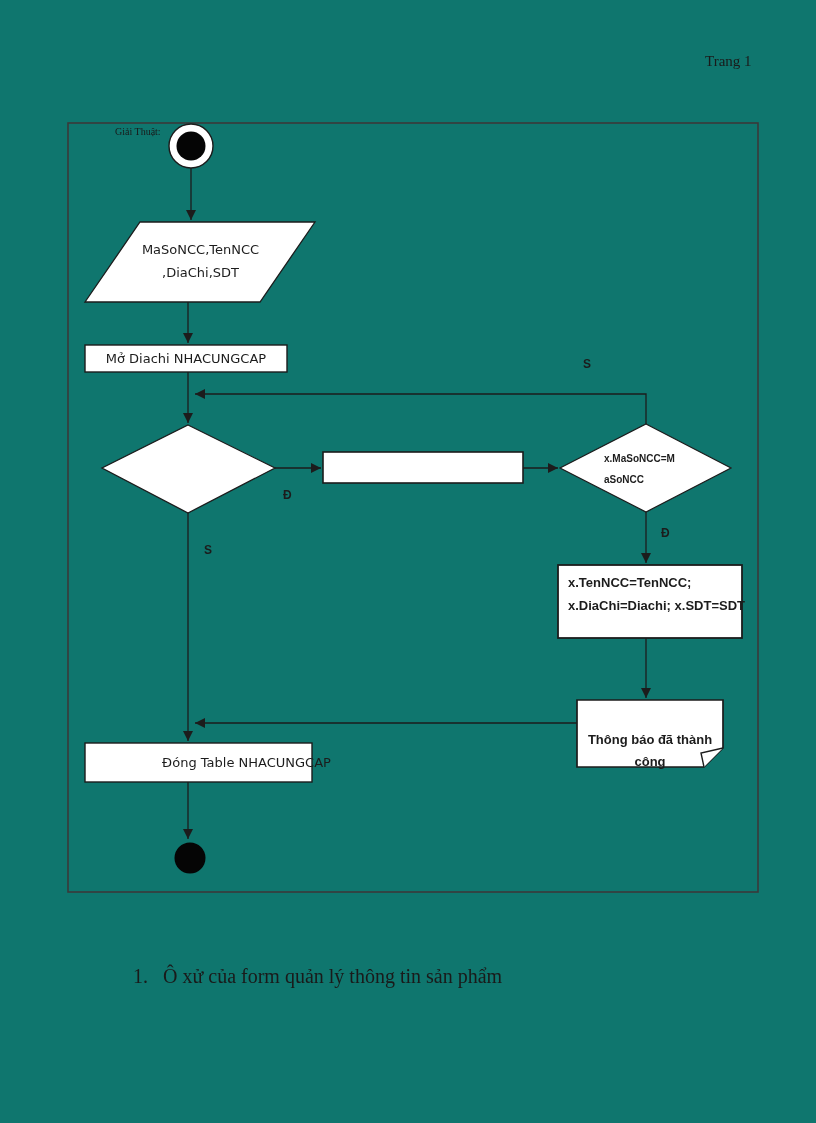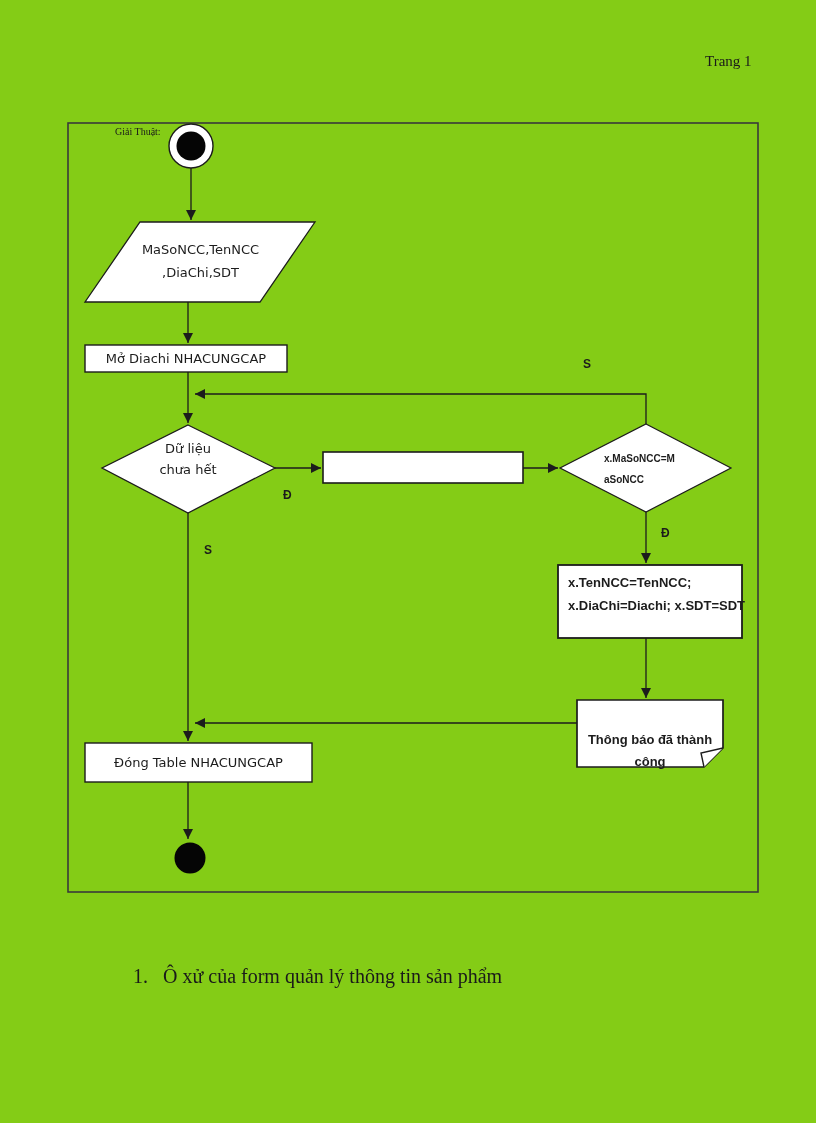--- a/index.html
+++ b/index.html
@@ -1,19 +1,19 @@
 <!DOCTYPE html>
 <html><head>
 <meta charset="utf-8">
 <style>
   html,body{margin:0;padding:0;background:#ffffff;}
   .page{
     position:relative;
     width:816px;height:1123px;
-    background:#84cc16;
+    background:#0f766e;
     font-family:"Liberation Serif", serif;
     color:#1a1a1a;
     overflow:hidden;
   }
   .abs{position:absolute;}
   svg.canvas{position:absolute;left:0;top:0;}
   .serif{font-family:"Liberation Serif", serif;}
   .sans{font-family:"DejaVu Sans", sans-serif;font-size:13px;color:#1c1c1c;}
   .bsans{font-family:"Liberation Sans", sans-serif;font-weight:bold;font-size:13px;color:#1c1c1c;}
   .center{text-align:center;}
@@ -21,21 +21,21 @@
   .flexc{display:flex;align-items:center;justify-content:center;}
   #page-number{left:705px;top:53px;font-size:15px;}
   #diagram-title{left:78px;top:126px;font-size:10px;margin-left:37px;}
   #input-text{left:108px;top:238px;width:185px;line-height:23px;}
   #open-table-text{left:85px;top:345px;width:202px;height:27px;}
   #decision1-text{left:128px;top:438px;width:120px;line-height:21px;}
   #read-row-text{left:323px;top:452px;width:200px;height:31px;}
   #decision2-text{left:604px;top:448px;width:100px;line-height:21px;font-size:10px;}
   #assign-text{left:568px;top:571px;width:170px;line-height:23px;}
   #note-text{left:580px;top:704px;width:140px;line-height:22px;margin-top:25px;}
-  #close-table-text{left:85px;top:743px;width:227px;height:39px;}
+  #close-table-text{left:85px;top:743px;width:227px;height:39px;padding-left:48px;}
   #caption{left:133px;top:965px;font-size:20px;}
   #caption .num{display:inline-block;width:30px;}
   .edge-label{font-size:12px;}
   #label-s-top{left:583px;top:357px;}
   #label-d-right{left:283px;top:488px;}
   #label-d-down{left:661px;top:526px;}
   #label-s-down{left:204px;top:543px;}
 </style>
 </head>
 <body>
@@ -100,24 +100,20 @@
 
   <div class="abs serif" id="diagram-title">Giải Thuật:</div>
 
   <div class="abs sans center" id="input-text">
     <div class="nowrap">MaSoNCC,TenNCC</div>
     <div class="nowrap">,DiaChi,SDT</div>
   </div>
 
   <div class="abs sans flexc nowrap" id="open-table-text">Mở Diachi NHACUNGCAP</div>
 
-  <div class="abs sans center" id="decision1-text">
-    <div class="nowrap">Dữ liệu</div>
-    <div class="nowrap">chưa hết</div>
-  </div>
 
 
   <div class="abs bsans" id="decision2-text">
     <div class="nowrap">x.MaSoNCC=M</div>
     <div class="nowrap">aSoNCC</div>
   </div>
 
   <div class="abs bsans" id="assign-text">
     <div class="nowrap">x.TenNCC=TenNCC;</div>
     <div class="nowrap">x.DiaChi=Diachi; x.SDT=SDT</div>

